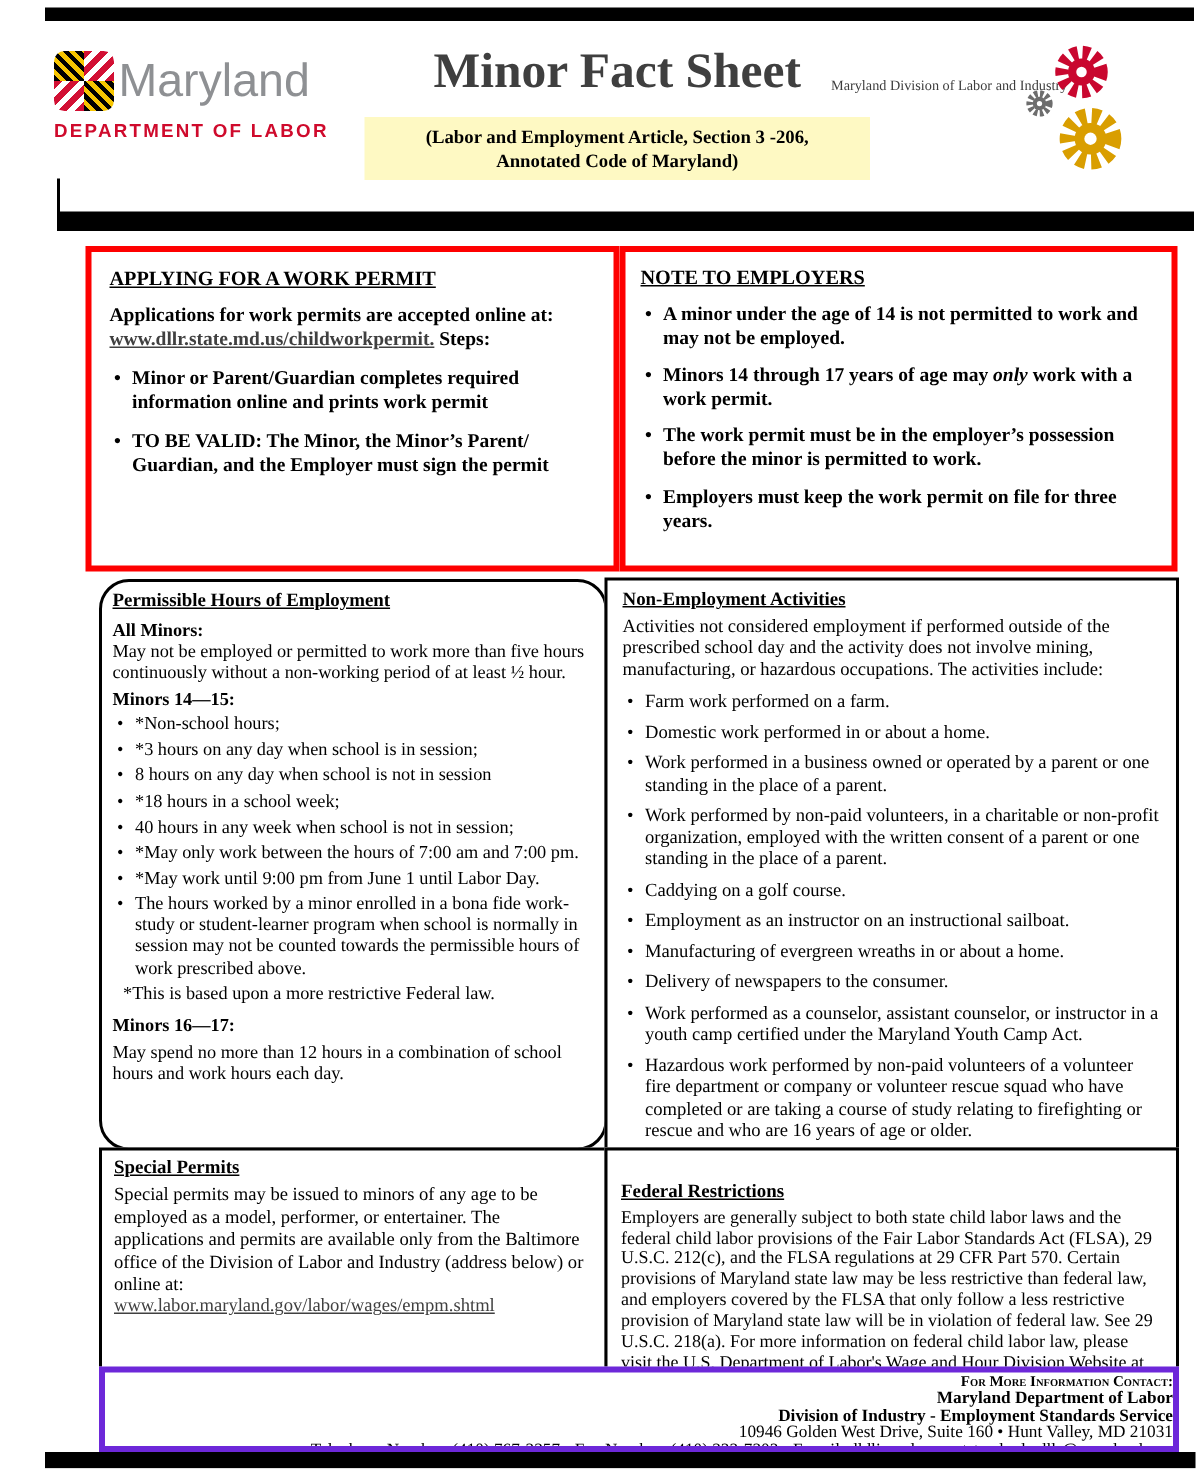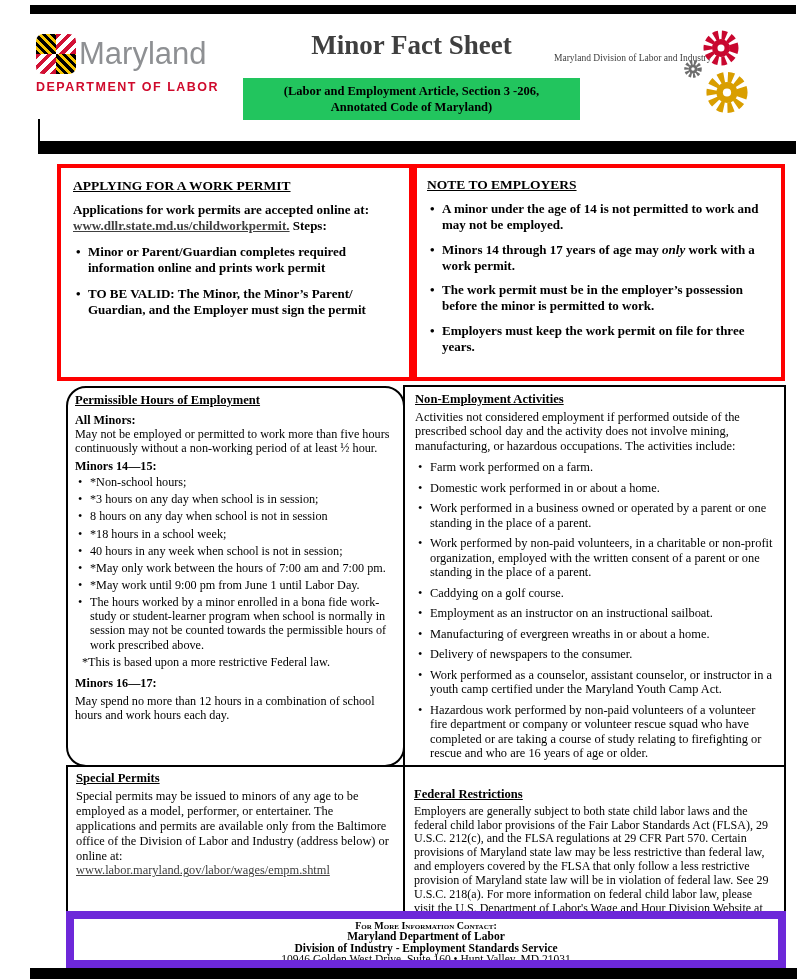--- a/index.html
+++ b/index.html
@@ -17,22 +17,22 @@
   .brand-row { display:flex; align-items:center; }
   .flag { width:40px; height:40px; border-radius:7px; overflow:hidden; display:grid;
           grid-template-columns:1fr 1fr; grid-template-rows:1fr 1fr; flex:0 0 auto; }
   .fq-cal { background:repeating-linear-gradient(45deg,#000 0 3px,#f6c500 3px 6px); }
   .fq-cro { background:repeating-linear-gradient(135deg,#d21034 0 4px,#fff 4px 8px); }
   .brand-name { font-size:31px; color:#8e9093; margin-left:3px; }
   .brand-sub  { margin-top:6px; font-size:12.5px; font-weight:bold; color:#cf0a2c; letter-spacing:1.5px; }
 
   
   .doc-title { position:absolute; left:243px; top:30px; width:337px; text-align:center;
-               font-size:27px; font-weight:bold; color:#3f3f3f; }
-  .law-ref { position:absolute; left:243px; top:78px; width:337px; height:42px; background:#22c55e;
+               font-size:33px; font-weight:bold; color:#3f3f3f; }
+  .law-ref { position:absolute; left:243px; top:78px; width:337px; height:42px; background:#fef9c3;
              text-align:center; font-size:12.5px; font-weight:bold; padding-top:5px; line-height:1.3; }
 
   
   .division-logo { position:absolute; left:550px; top:32px; width:246px; height:88px; }
   .division-label { position:absolute; left:4px; top:21px; font-size:9.5px; color:#3d3d3d; white-space:nowrap; }
   .gear { position:absolute; }
   .gear-red  { left:148px; top:-4px; width:46px; height:40px; color:#c9072f; }
   .gear-gray { left:132px; top:27px; width:22px; height:20px; color:#6d6d6d; }
   .gear-gold { left:152px; top:37px; width:50px; height:47px; color:#d99e00; }
 
@@ -70,22 +70,22 @@
   .hours-box li { margin-bottom:3px; padding-left:13px; }
   .hours-box li::before { left:2px; }
   .fed-note { margin:1px 0 0 7px; }
   .mt4 { margin-top:4px; }
   .mt7 { margin-top:7px; }
   .mt8 { margin-top:8px; }
   .activities-box .intro { margin-bottom:7px; }
   .activities-box li { margin-bottom:6px; }
 
   
-  .footer-box { position:absolute; left:66px; top:911px; width:720px; height:57px; border:8px solid #6d28d9;
-                background:#fff; text-align:center; padding-top:1px; overflow:hidden; }
+  .footer-box { position:absolute; left:66px; top:911px; width:720px; height:57px; border:4px solid #6d28d9;
+                background:#fff; text-align:right; padding-top:1px; overflow:hidden; }
   .f-label { font-size:10px;  font-weight:bold; font-variant:small-caps; line-height:11px; }
   .f-bold  { font-size:11.5px; font-weight:bold; line-height:11.5px; }
   .f-line  { font-size:11.5px; line-height:11.5px; }
 </style>
 </head>
 <body>
 
 <div class="page">
 
   <div class="top-bar"></div>

